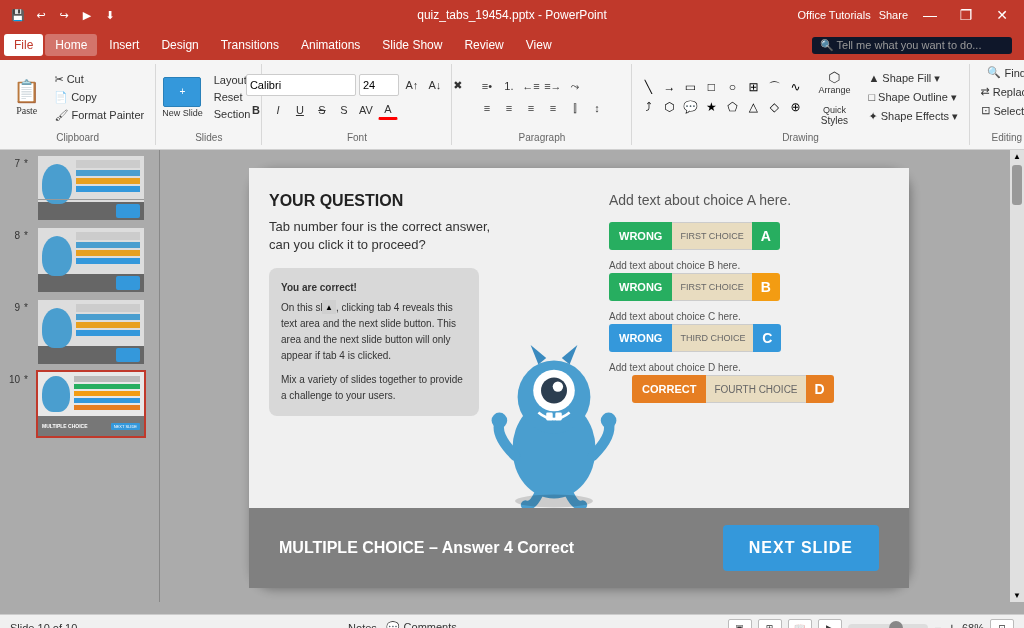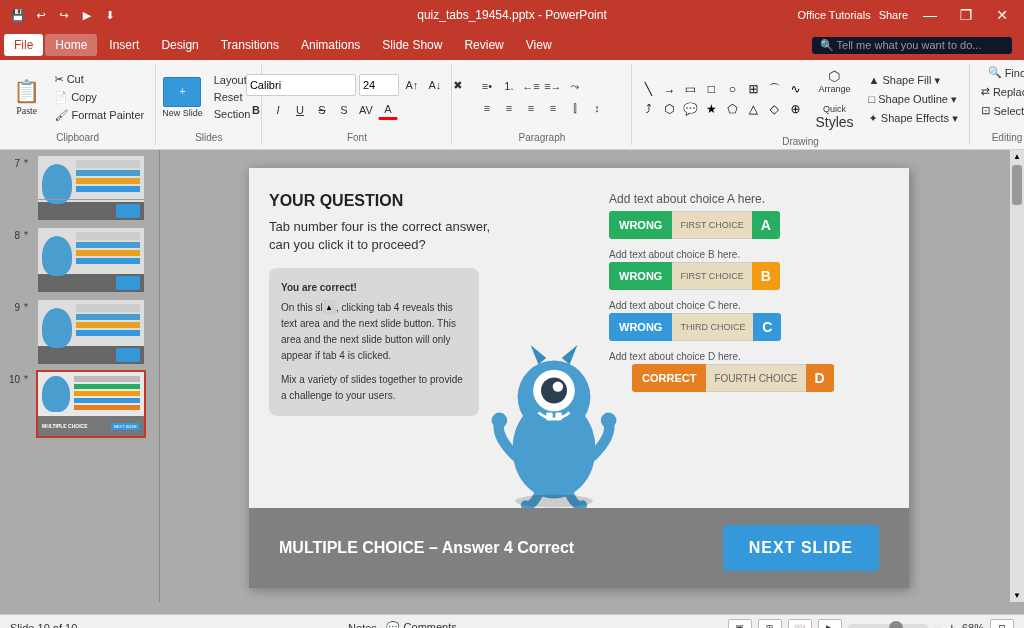--- a/index.html
+++ b/index.html
@@ -199,21 +199,21 @@
           <div class="draw-btn">⊕</div>
         </div>
       </div>
       <div style="display:flex;flex-direction:column;gap:2px;">
         <div class="ribbon-btn" style="min-width:50px;">
           <div style="font-size:14px;">⬡</div>
           <div style="font-size:9px;">Arrange</div>
         </div>
         <div class="ribbon-btn" style="min-width:50px;">
           <div style="font-size:9px;">Quick</div>
-          <div style="font-size:14px;">Styles</div>
+          <div style="font-size:10px;">Styles</div>
         </div>
       </div>
       <div style="display:flex;flex-direction:column;gap:2px;font-size:10px;">
         <div class="ribbon-small-btn">▲ Shape Fill ▾</div>
         <div class="ribbon-small-btn">□ Shape Outline ▾</div>
         <div class="ribbon-small-btn">✦ Shape Effects ▾</div>
       </div>
     </div>
     <div class="ribbon-group-label">Drawing</div>
   </div>
@@ -299,21 +299,21 @@
         </div>
       </div>
     </div>
   </div>
 
   <div class="canvas-area" style="background:#ababab;display:flex;flex-direction:column;">
 
     <div style="position:absolute;top:150px;left:162px;width:14px;height:14px;background:#d0d0d0;display:flex;align-items:center;justify-content:center;cursor:pointer;font-size:8px;z-index:10;">▲</div>
 
     <div style="flex:1;display:flex;align-items:center;justify-content:center;padding:8px 20px 8px 8px;">
-      <div style="width:660px;height:420px;background:white;display:flex;flex-direction:column;box-shadow:2px 2px 10px rgba(0,0,0,0.3);">
+      <div style="width:660px;height:420px;background:white;display:flex;flex-direction:column;box-shadow:2px 2px 10px rgba(0,0,0,0.3);border-radius:23px;">
 
         <div style="flex:1;background:#f0f0f0;display:flex;padding:24px 20px;position:relative;overflow:hidden;">
 
           <div style="width:240px;flex-shrink:0;">
             <div style="font-size:16px;font-weight:bold;color:#222;margin-bottom:8px;">YOUR QUESTION</div>
             <div style="font-size:13px;color:#333;margin-bottom:14px;line-height:1.4;">Tab number four is the correct answer, can you click it to proceed?</div>
             <div style="background:#d8d8d8;border-radius:8px;padding:12px;font-size:10px;color:#333;line-height:1.6;max-width:210px;">
               <div style="font-weight:bold;margin-bottom:4px;">You are correct!</div>
               <div>On this slide, clicking tab 4 reveals this text area and the next slide button. This area and the next slide button will only appear if tab 4 is clicked.</div>
               <div style="margin-top:8px;">Mix a variety of slides together to provide a challenge to your users.</div>
@@ -348,21 +348,21 @@
               <path d="M38 120 Q33 130 28 128" stroke="#4a9ecf" stroke-width="7" fill="none" stroke-linecap="round"></path>
               <path d="M62 120 Q67 130 72 128" stroke="#4a9ecf" stroke-width="7" fill="none" stroke-linecap="round"></path>
 
               <ellipse cx="50" cy="125" rx="30" ry="5" fill="rgba(0,0,0,0.15)"></ellipse>
             </svg>
           </div>
 
           <div style="flex:1;display:flex;flex-direction:column;gap:10px;padding-left:100px;">
 
             <div>
-              <div style="font-size:12px;color:#555;margin-bottom:5px;">Add text about choice A here.</div>
+              <div style="font-size:14px;color:#555;margin-bottom:14px;">Add text about choice A here.</div>
               <div style="display:flex;align-items:stretch;height:28px;">
                 <div style="background:#27ae60;color:white;font-size:11px;font-weight:bold;display:flex;align-items:center;padding:0 10px;border-radius:3px 0 0 3px;">WRONG</div>
                 <div style="background:#e8dcc0;font-size:9px;color:#666;display:flex;align-items:center;padding:0 8px;border-top:1px solid #ccc;border-bottom:1px solid #ccc;">FIRST CHOICE</div>
                 <div style="background:#27ae60;color:white;font-size:14px;font-weight:bold;width:28px;display:flex;align-items:center;justify-content:center;border-radius:0 3px 3px 0;">A</div>
               </div>
             </div>
 
             <div>
               <div style="font-size:10px;color:#555;margin-bottom:2px;">Add text about choice B here.</div>
               <div style="display:flex;align-items:stretch;height:28px;">

